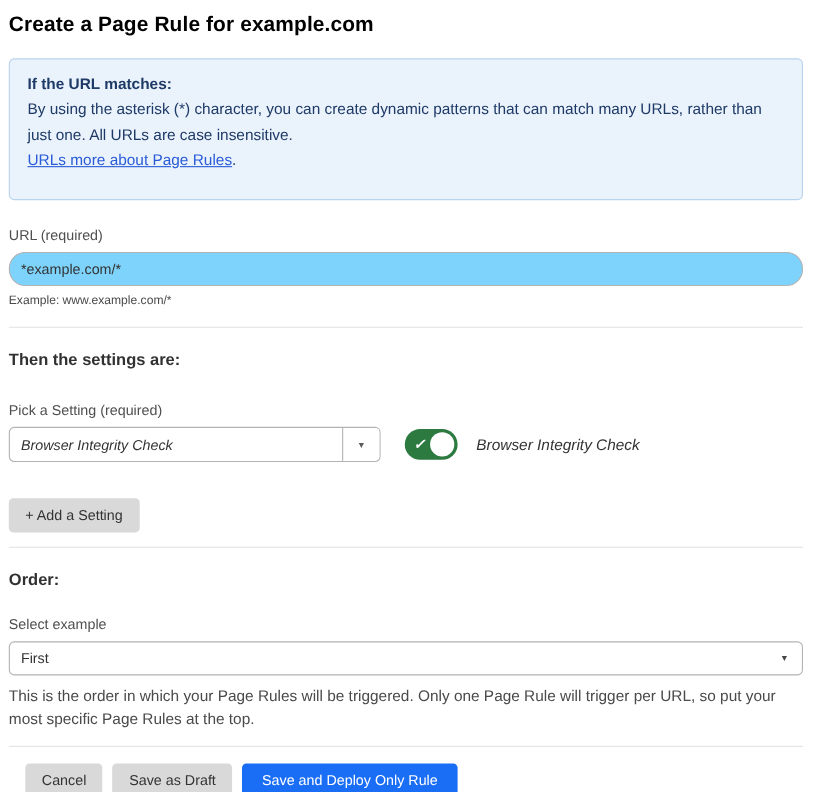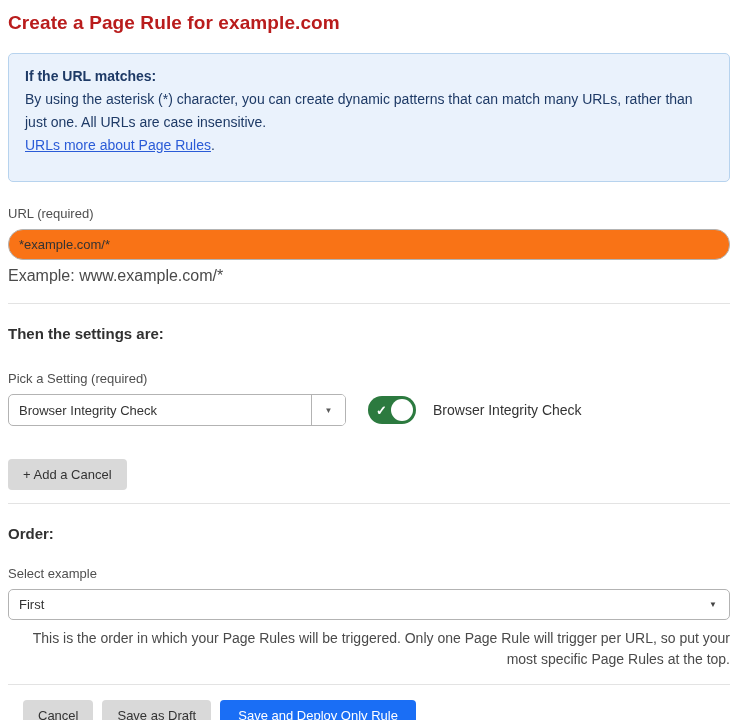--- a/index.html
+++ b/index.html
@@ -10,21 +10,21 @@
     color: #313131;
     overflow: hidden;
   }
   .container {
     padding: 12px 20px 0 8px;
     width: 750px;
   }
   h1.page-title {
     font-size: 19px;
     font-weight: 700;
-    color: #b91c1c;
+    color: #000000;
     letter-spacing: 0.1px;
   }
   .info-box {
     margin-top: 19px;
     background: #eaf2fc;
     border: 1px solid #b7d3ee;
     border-radius: 5px;
     padding: 11px 16px 24px 16px;
     font-size: 14px;
     line-height: 23px;
@@ -45,44 +45,45 @@
   .text-input {
     margin-top: 8px;
     width: 100%;
     height: 31px;
     border: 1px solid #b3b3b3;
     border-radius: 15px;
     padding: 0 10px;
     font-size: 13px;
     font-family: "Liberation Sans", sans-serif;
     color: #333333;
-    background: #f97316;
+    background: #7dd3fc;
     outline: none;
   }
   .helper-text {
     margin-top: 7px;
-    font-size: 16px;
+    font-size: 11px;
     color: #4a4a4a;
   }
   .divider {
     border: none;
     border-top: 1px solid #e3e3e3;
     margin-top: 18px;
   }
   h2.section-heading {
     margin-top: 21px;
     font-size: 15px;
     font-weight: 700;
     color: #313131;
   }
   .picker-label { margin-top: 29px; }
   .setting-row {
     margin-top: 8px;
     display: flex;
     align-items: center;
+    font-style: italic;
   }
   .combo {
     width: 338px;
     height: 32px;
     border: 1px solid #b3b3b3;
     border-radius: 5px;
     display: flex;
     align-items: stretch;
     background: #ffffff;
     cursor: pointer;
@@ -167,21 +168,20 @@
     color: #333333;
     background: #ffffff;
     cursor: pointer;
   }
   .select-arrow { font-size: 8px; color: #444444; }
   .order-helper {
     margin-top: 8px;
     font-size: 14px;
     line-height: 21px;
     color: #4a4a4a;
-    text-align: right;
   }
   .divider-2 { margin-top: 13px; }
   .divider-3 { margin-top: 14px; }
   .footer-actions {
     margin-top: 15px;
     display: flex;
     gap: 9px;
     align-items: center;
     padding-left: 15px;
   }
@@ -219,21 +219,21 @@
       <span class="combo-text">Browser Integrity Check</span>
       <span class="combo-arrow">▼</span>
     </div>
     <div class="toggle">
       <span class="check-mark">✓</span>
       <span class="knob"></span>
     </div>
     <span class="toggle-label">Browser Integrity Check</span>
   </div>
 
-  <button class="btn add-setting-btn">+ Add a Cancel</button>
+  <button class="btn add-setting-btn">+ Add a Setting</button>
 
   <hr class="divider divider-2">
 
   <h2 class="section-heading order-heading">Order:</h2>
 
   <label class="field-label select-label">Select example</label>
 
   <div class="select-box">
     <span>First</span>
     <span class="select-arrow">▼</span>

